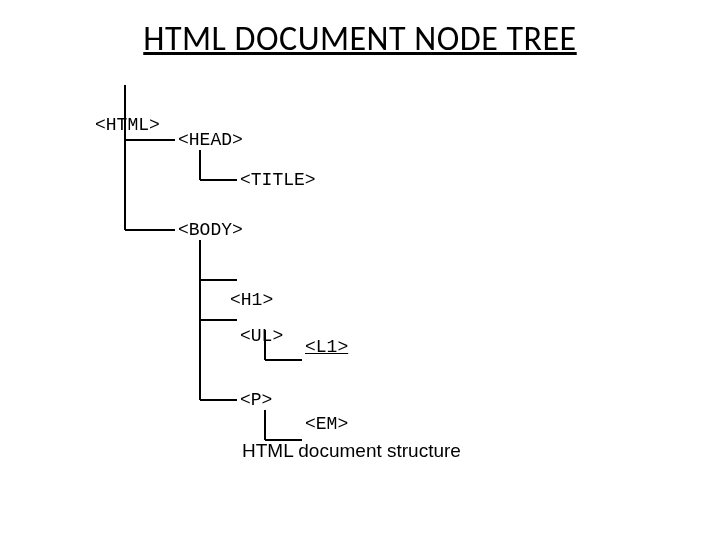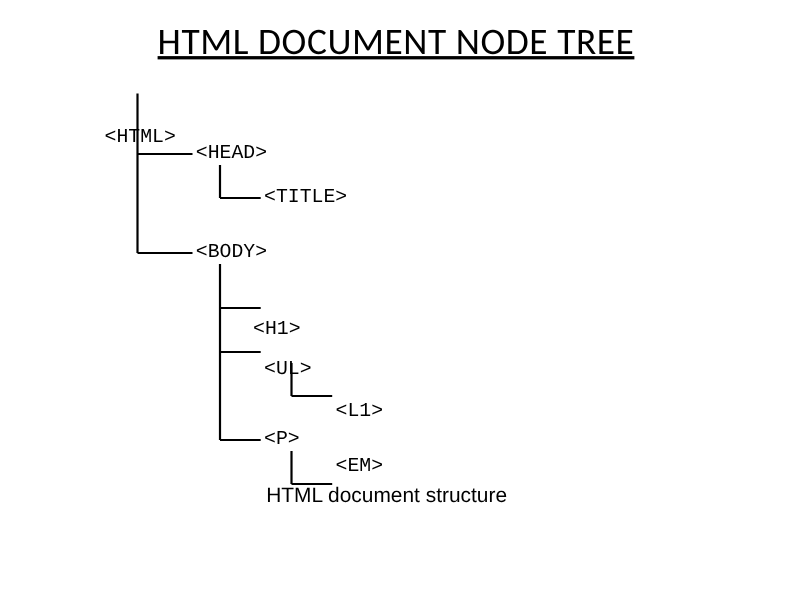--- a/index.html
+++ b/index.html
@@ -75,18 +75,18 @@
     <line x1="195" y1="345" x2="195" y2="375" stroke="#000" stroke-width="2"></line>
     <line x1="195" y1="375" x2="232" y2="375" stroke="#000" stroke-width="2"></line>
   </svg>
 
   <div class="node" style="top:2px; left:25px;margin-top:48px;">&lt;HTML&gt;</div>
   <div class="node" style="top:65px; left:108px;">&lt;HEAD&gt;</div>
   <div class="node" style="top:105px; left:170px;">&lt;TITLE&gt;</div>
   <div class="node" style="top:155px; left:108px;">&lt;BODY&gt;</div>
   <div class="node" style="top:205px; left:160px;margin-top:20px;">&lt;H1&gt;</div>
   <div class="node" style="top:261px; left:170px;">&lt;UL&gt;</div>
-  <div class="node" style="top:299px; left:235px;">&lt;L1&gt;</div>
+  <div class="node" style="top:272px; left:235px;text-decoration:underline;">&lt;L1&gt;</div>
   <div class="node" style="top:325px; left:170px;">&lt;P&gt;</div>
   <div class="node" style="top:349px; left:235px;">&lt;EM&gt;</div>
 </div>
 
 <div class="caption">HTML document structure</div>
 
 </body></html>

